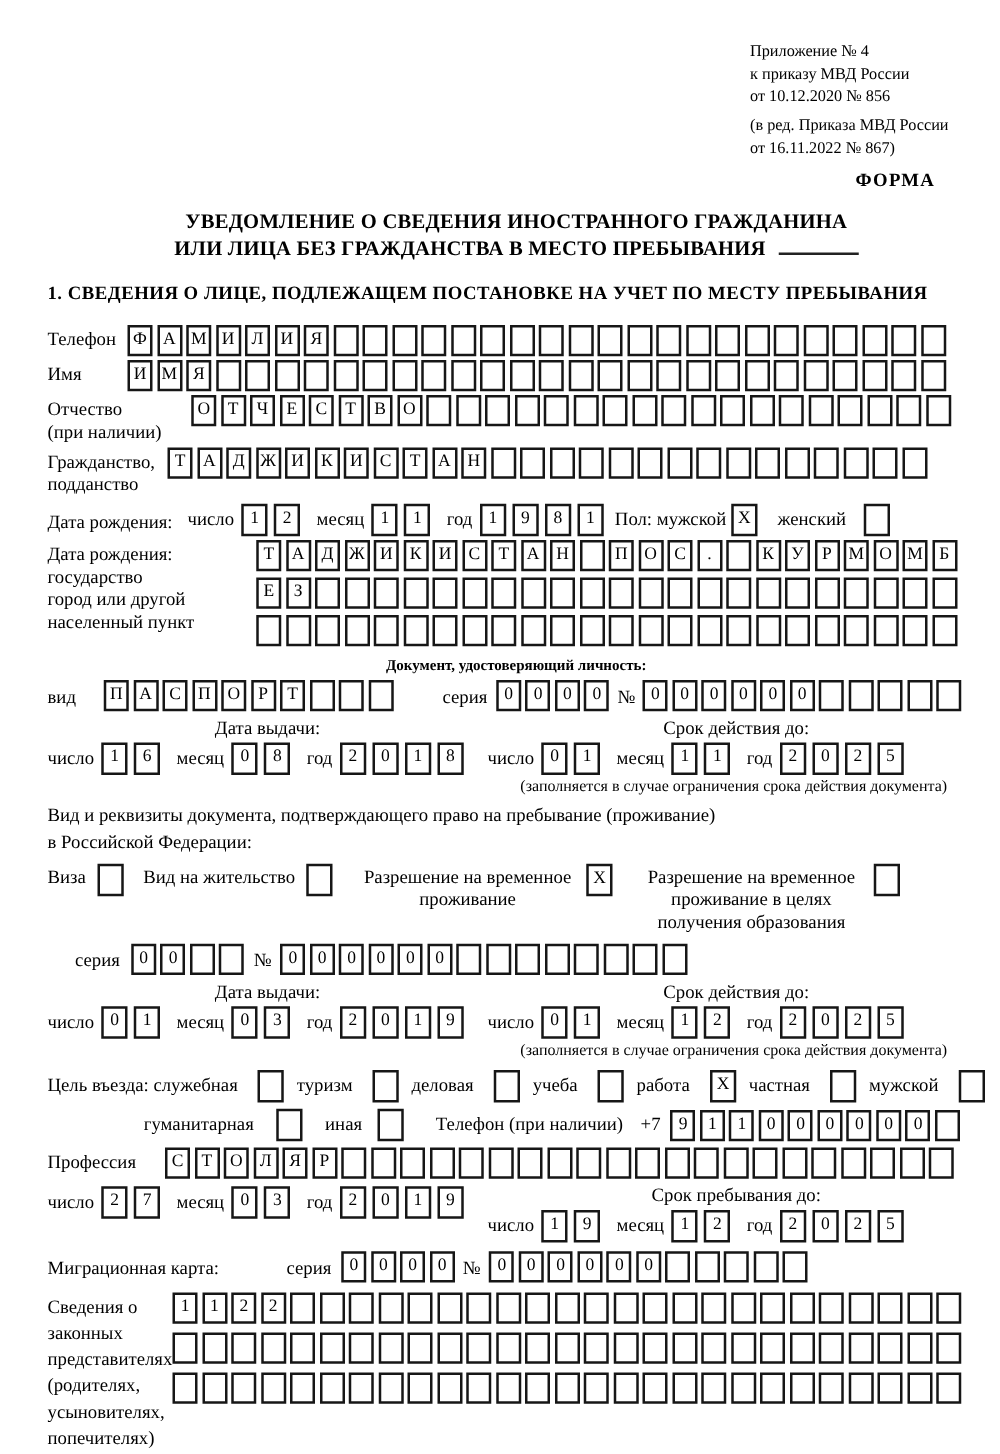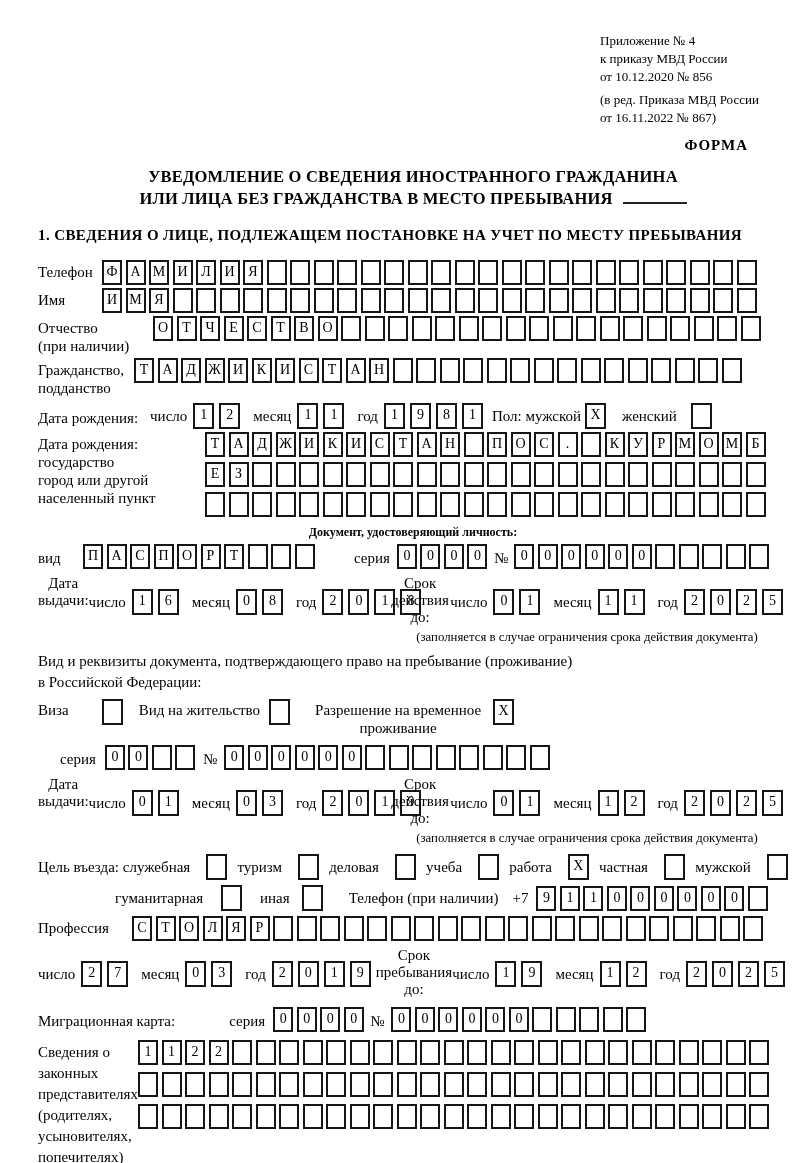--- a/index.html
+++ b/index.html
@@ -30,36 +30,36 @@
   .cbx .cell{width:21px;height:26px;margin-right:0;}
 
   .w64{width:64px;}  .w115{width:115px;}  .w96{width:96px;}  .w167{width:167px;}  .w94{width:94px;}
   .mt6{margin-top:6px;}
 
   .bp-rows .strip{margin-bottom:5px;}
   .doc-heading{margin-top:3px;margin-bottom:4px;text-align:center;font-weight:bold;font-size:12px;}
 
   .inline-lbl{padding-top:3px;line-height:18px;flex-shrink:0;}
   .dates{display:flex;margin-top:6px;}
-  .dblock{display:flex;}
+  .dblock{display:flex;flex-direction:column;}
   .dblock.left{width:352px;}
   .dblock.right{flex:1;}
   .dlabel{text-align:center;margin-bottom:2px;line-height:17px;}
   .dline{display:flex;align-items:center;}
   .dline .dl{margin-right:6px;line-height:18px;}
   .dline .dl.m{margin-left:8px;}
   .note{margin-top:1px;margin-left:318px;width:462px;text-align:center;font-size:12.8px;line-height:16px;}
 
   .resid p{margin:0;line-height:21px;}
   .opts{display:flex;align-items:flex-start;margin-top:5px;margin-bottom:8px;}
   .opt{display:flex;align-items:flex-start;}
   .opt .olabel{line-height:18px;padding-top:3px;}
   .opt .center{text-align:center;}
   .opt .cbx{margin-left:9px;margin-top:1px;}
-  .ow1{margin-right:16px;gap:24px;} .ow2{margin-right:22px;} .ow3{width:172px;} .ow4{width:178px;}
+  .ow1{margin-right:16px;} .ow2{margin-right:22px;} .ow3{width:172px;} .ow4{width:178px;}
 
   .purpose{display:flex;align-items:center;justify-content:space-between;margin-top:8px;}
   .purpose .pl{line-height:18px;margin-right:6px;}
   .purpose2{display:flex;align-items:center;margin-top:5px;margin-left:77px;}
   .phone-lbl{margin-left:26px;margin-right:14px;}
   .phone-pre{margin-right:8px;}
 
   .guardians{display:flex;margin-top:8px;}
   .guardians .glabels{width:100px;flex-shrink:0;line-height:21px;padding-top:2px;}
   .guardians .grows .strip{margin-bottom:7px;}
@@ -446,20 +446,26 @@
     <span class="strip cbx">
         <span class="cell"></span>
       </span>
   </div>
   <div class="opt ow2">
     <span class="olabel center ow3">Разрешение на временное проживание</span>
     <span class="strip cbx">
         <span class="cell">X</span>
       </span>
   </div>
+  <div class="opt" style="margin-right:0;">
+    <span class="olabel center ow4">Разрешение на временное проживание в целях получения образования</span>
+    <span class="strip cbx">
+        <span class="cell"></span>
+      </span>
+  </div>
 </div>
 
 <div class="row" style="align-items:center;">
   <span class="inline-lbl" style="margin-right:9px;margin-left:22px;">серия</span>
   <span class="strip">
       <span class="cell">0</span>
       <span class="cell">0</span>
       <span class="cell"></span>
       <span class="cell"></span>
     </span>

